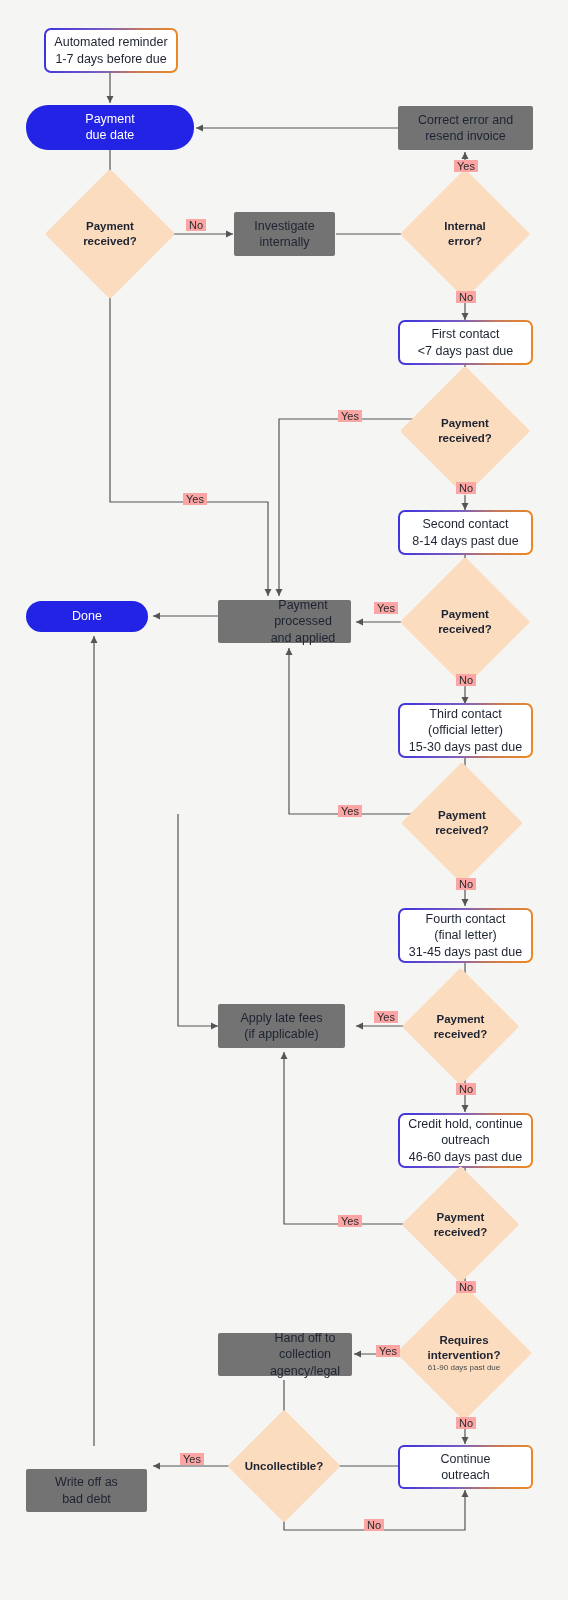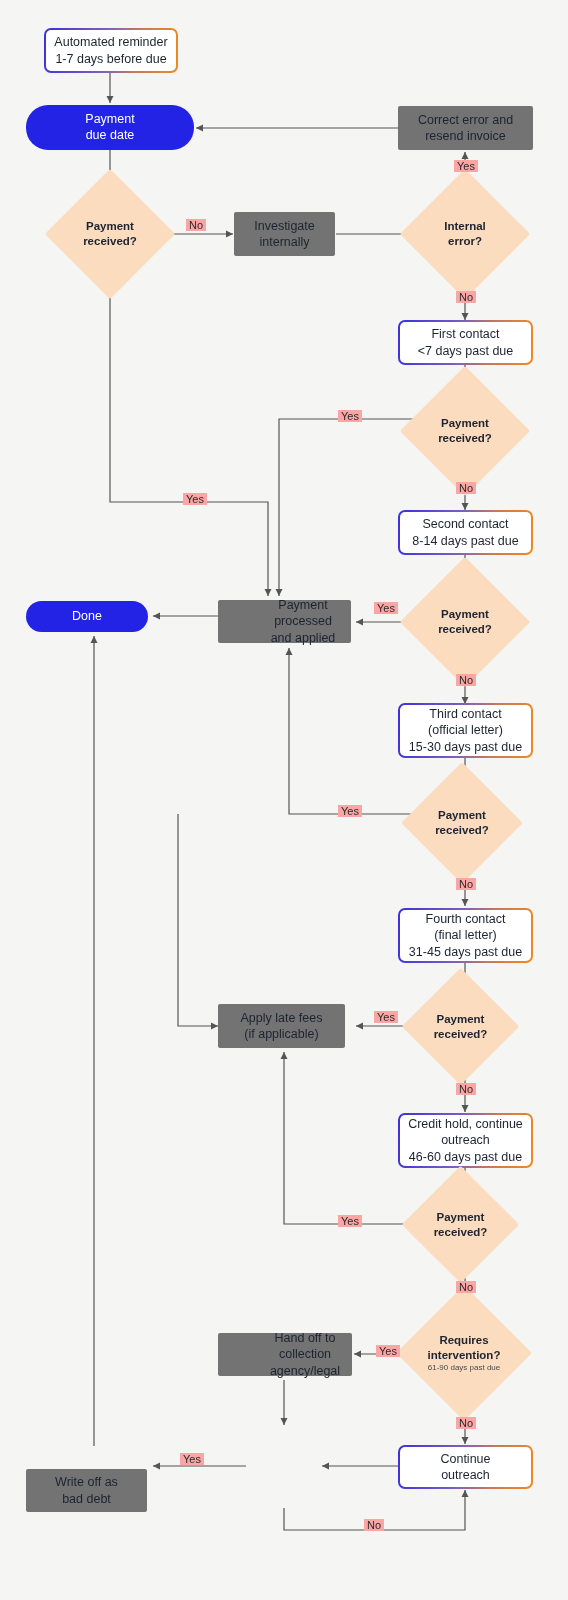--- a/index.html
+++ b/index.html
@@ -286,27 +286,33 @@
     </div>
   </div>
 
   <div class="node proc" style="left:218px; top:1333px; width:134px; height:43px;padding-left:40px;">
     <div>
       <div>Hand off to collection</div>
       <div>agency/legal</div>
     </div>
   </div>
 
-  <div class="node grad" style="left:398px; top:1445px; width:135px; height:44px;">
+  <div class="node grad" style="left:398px; top:1445px; width:135px; height:44px;border-radius:6px;">
     <div>
       <div>Continue</div>
       <div>outreach</div>
     </div>
   </div>
 
+  <div class="node dia" style="left:244px; top:1426px; width:80px; height:80px;">
+    <div class="shape"></div>
+    <div class="txt">
+      <div>Uncollectible?</div>
+    </div>
+  </div>
 
   <div class="node proc" style="left:26px; top:1445px; width:121px; height:43px;margin-top:24px;">
     <div>
       <div>Write off as</div>
       <div>bad debt</div>
     </div>
   </div>
 
   <div class="edge-label" style="left:186px; top:219px;">No</div>
   <div class="edge-label" style="left:454px; top:160px;">Yes</div>

